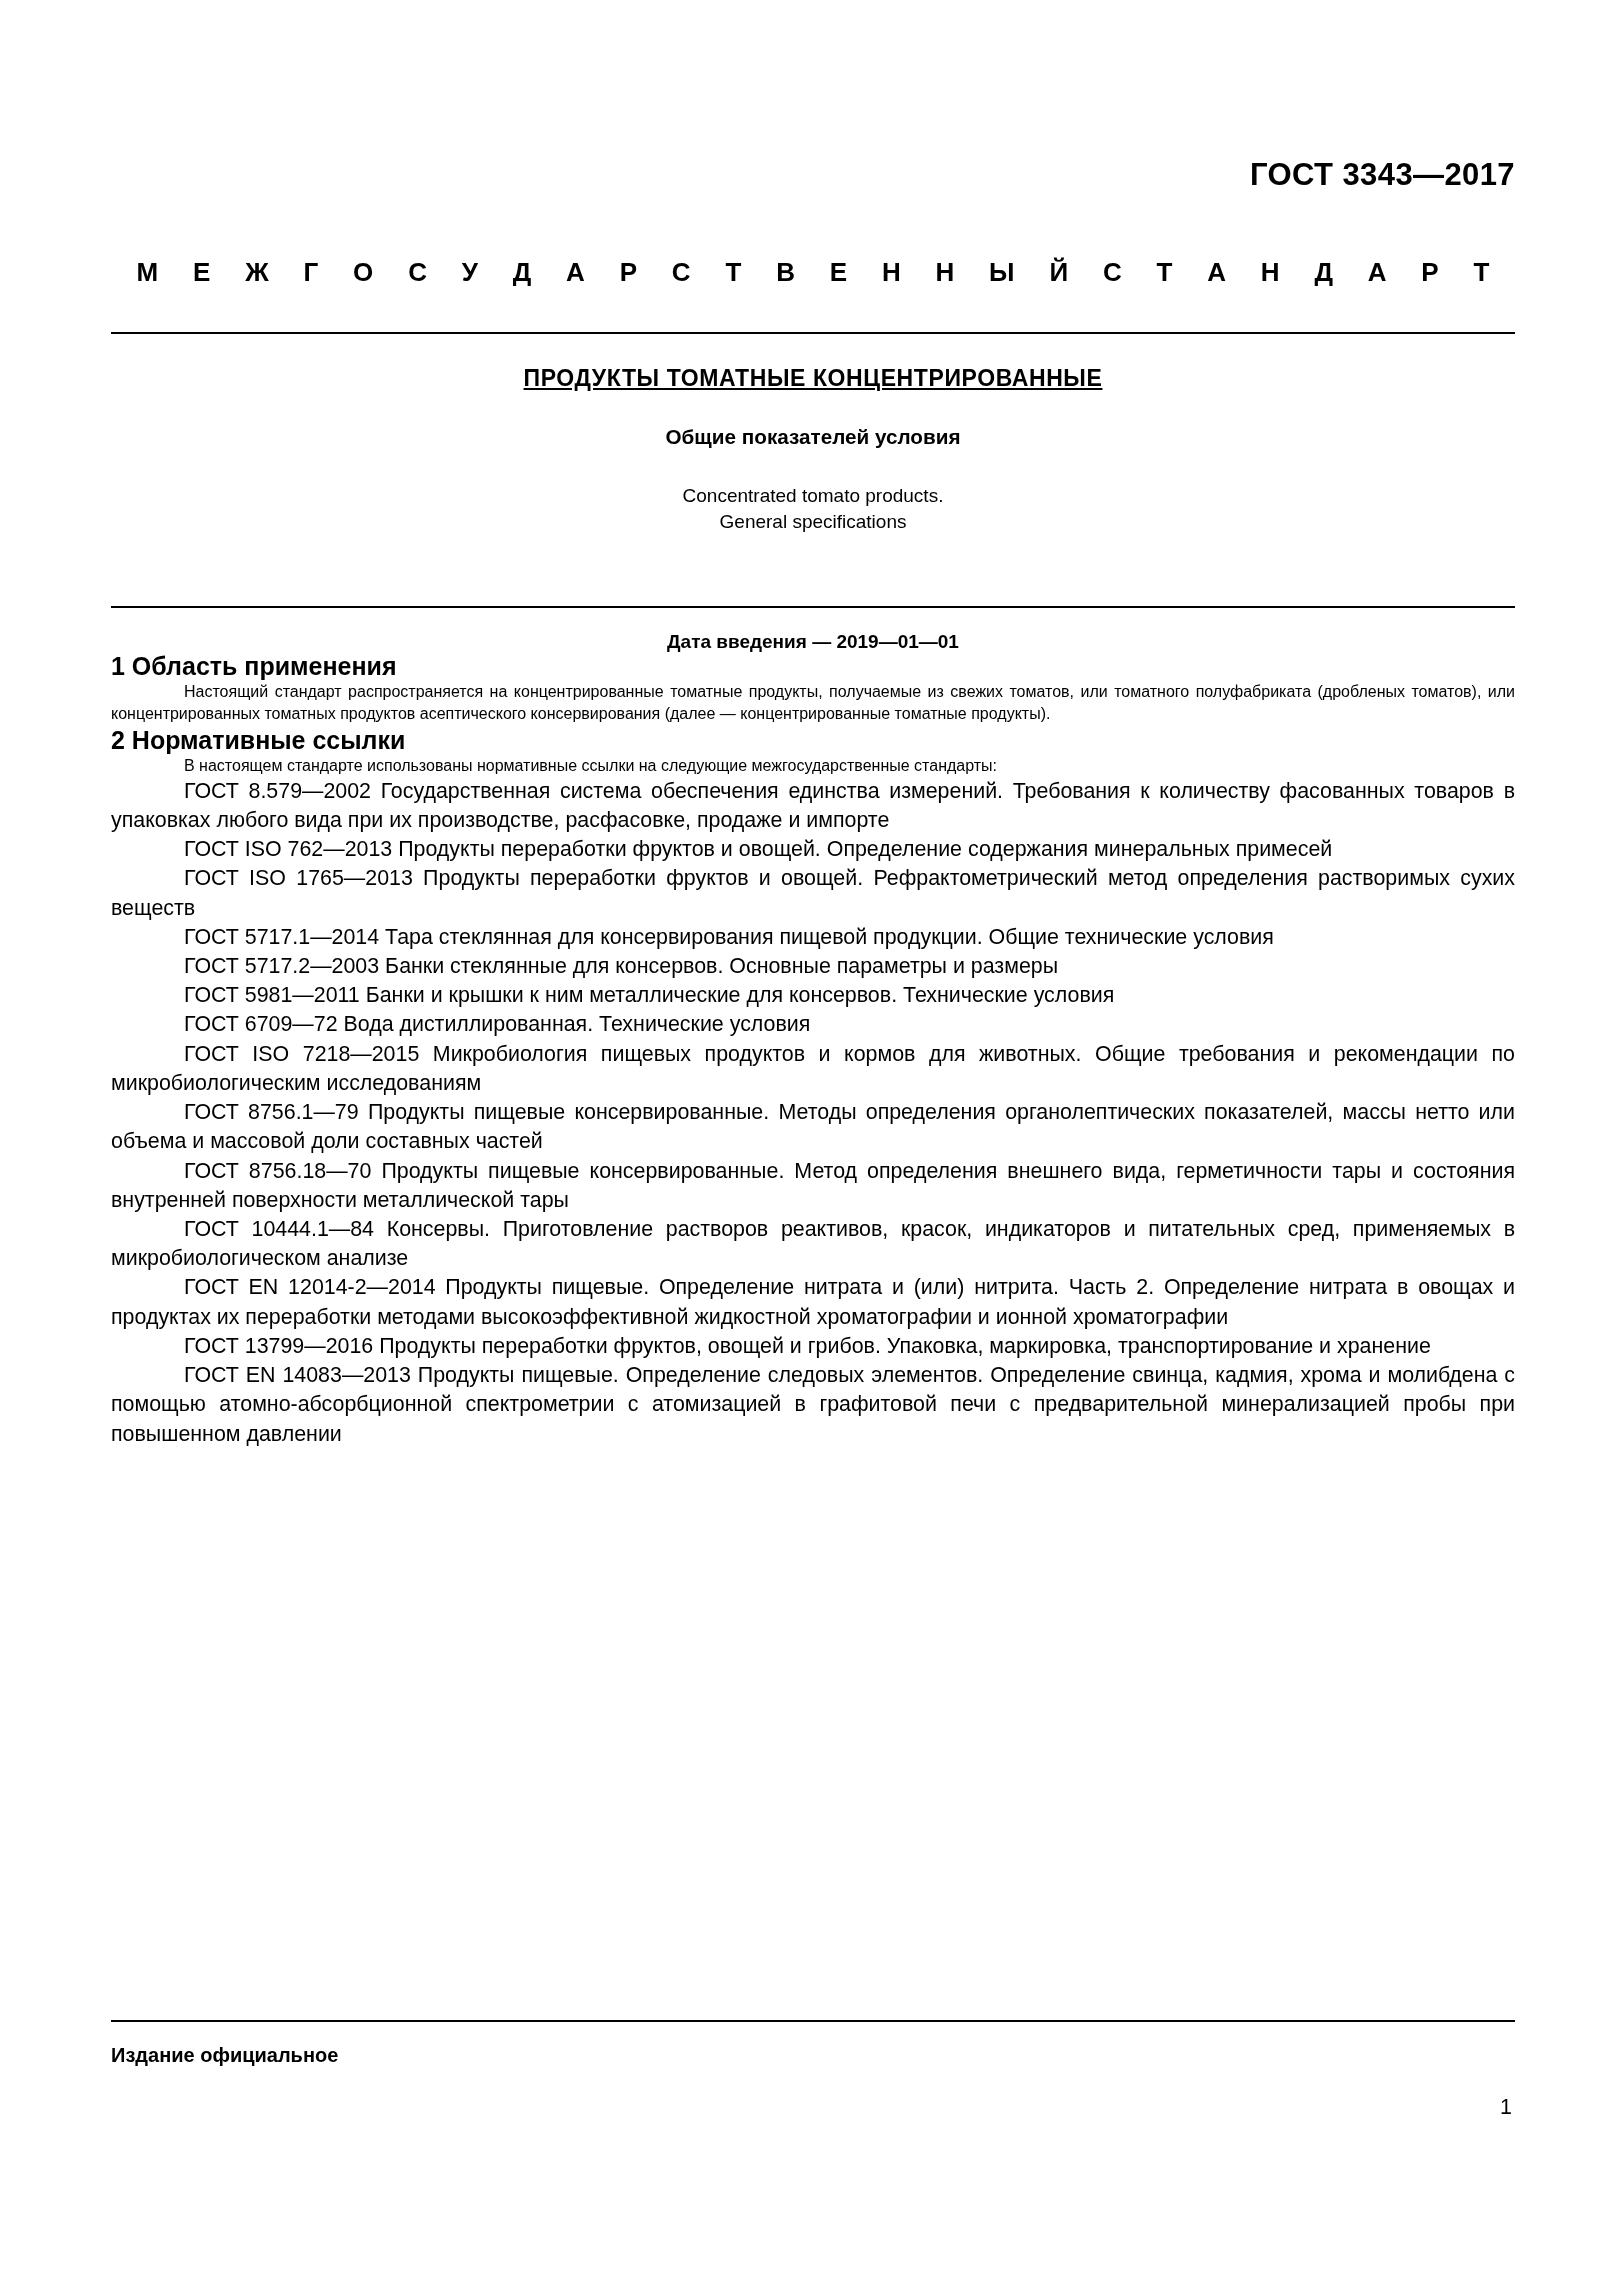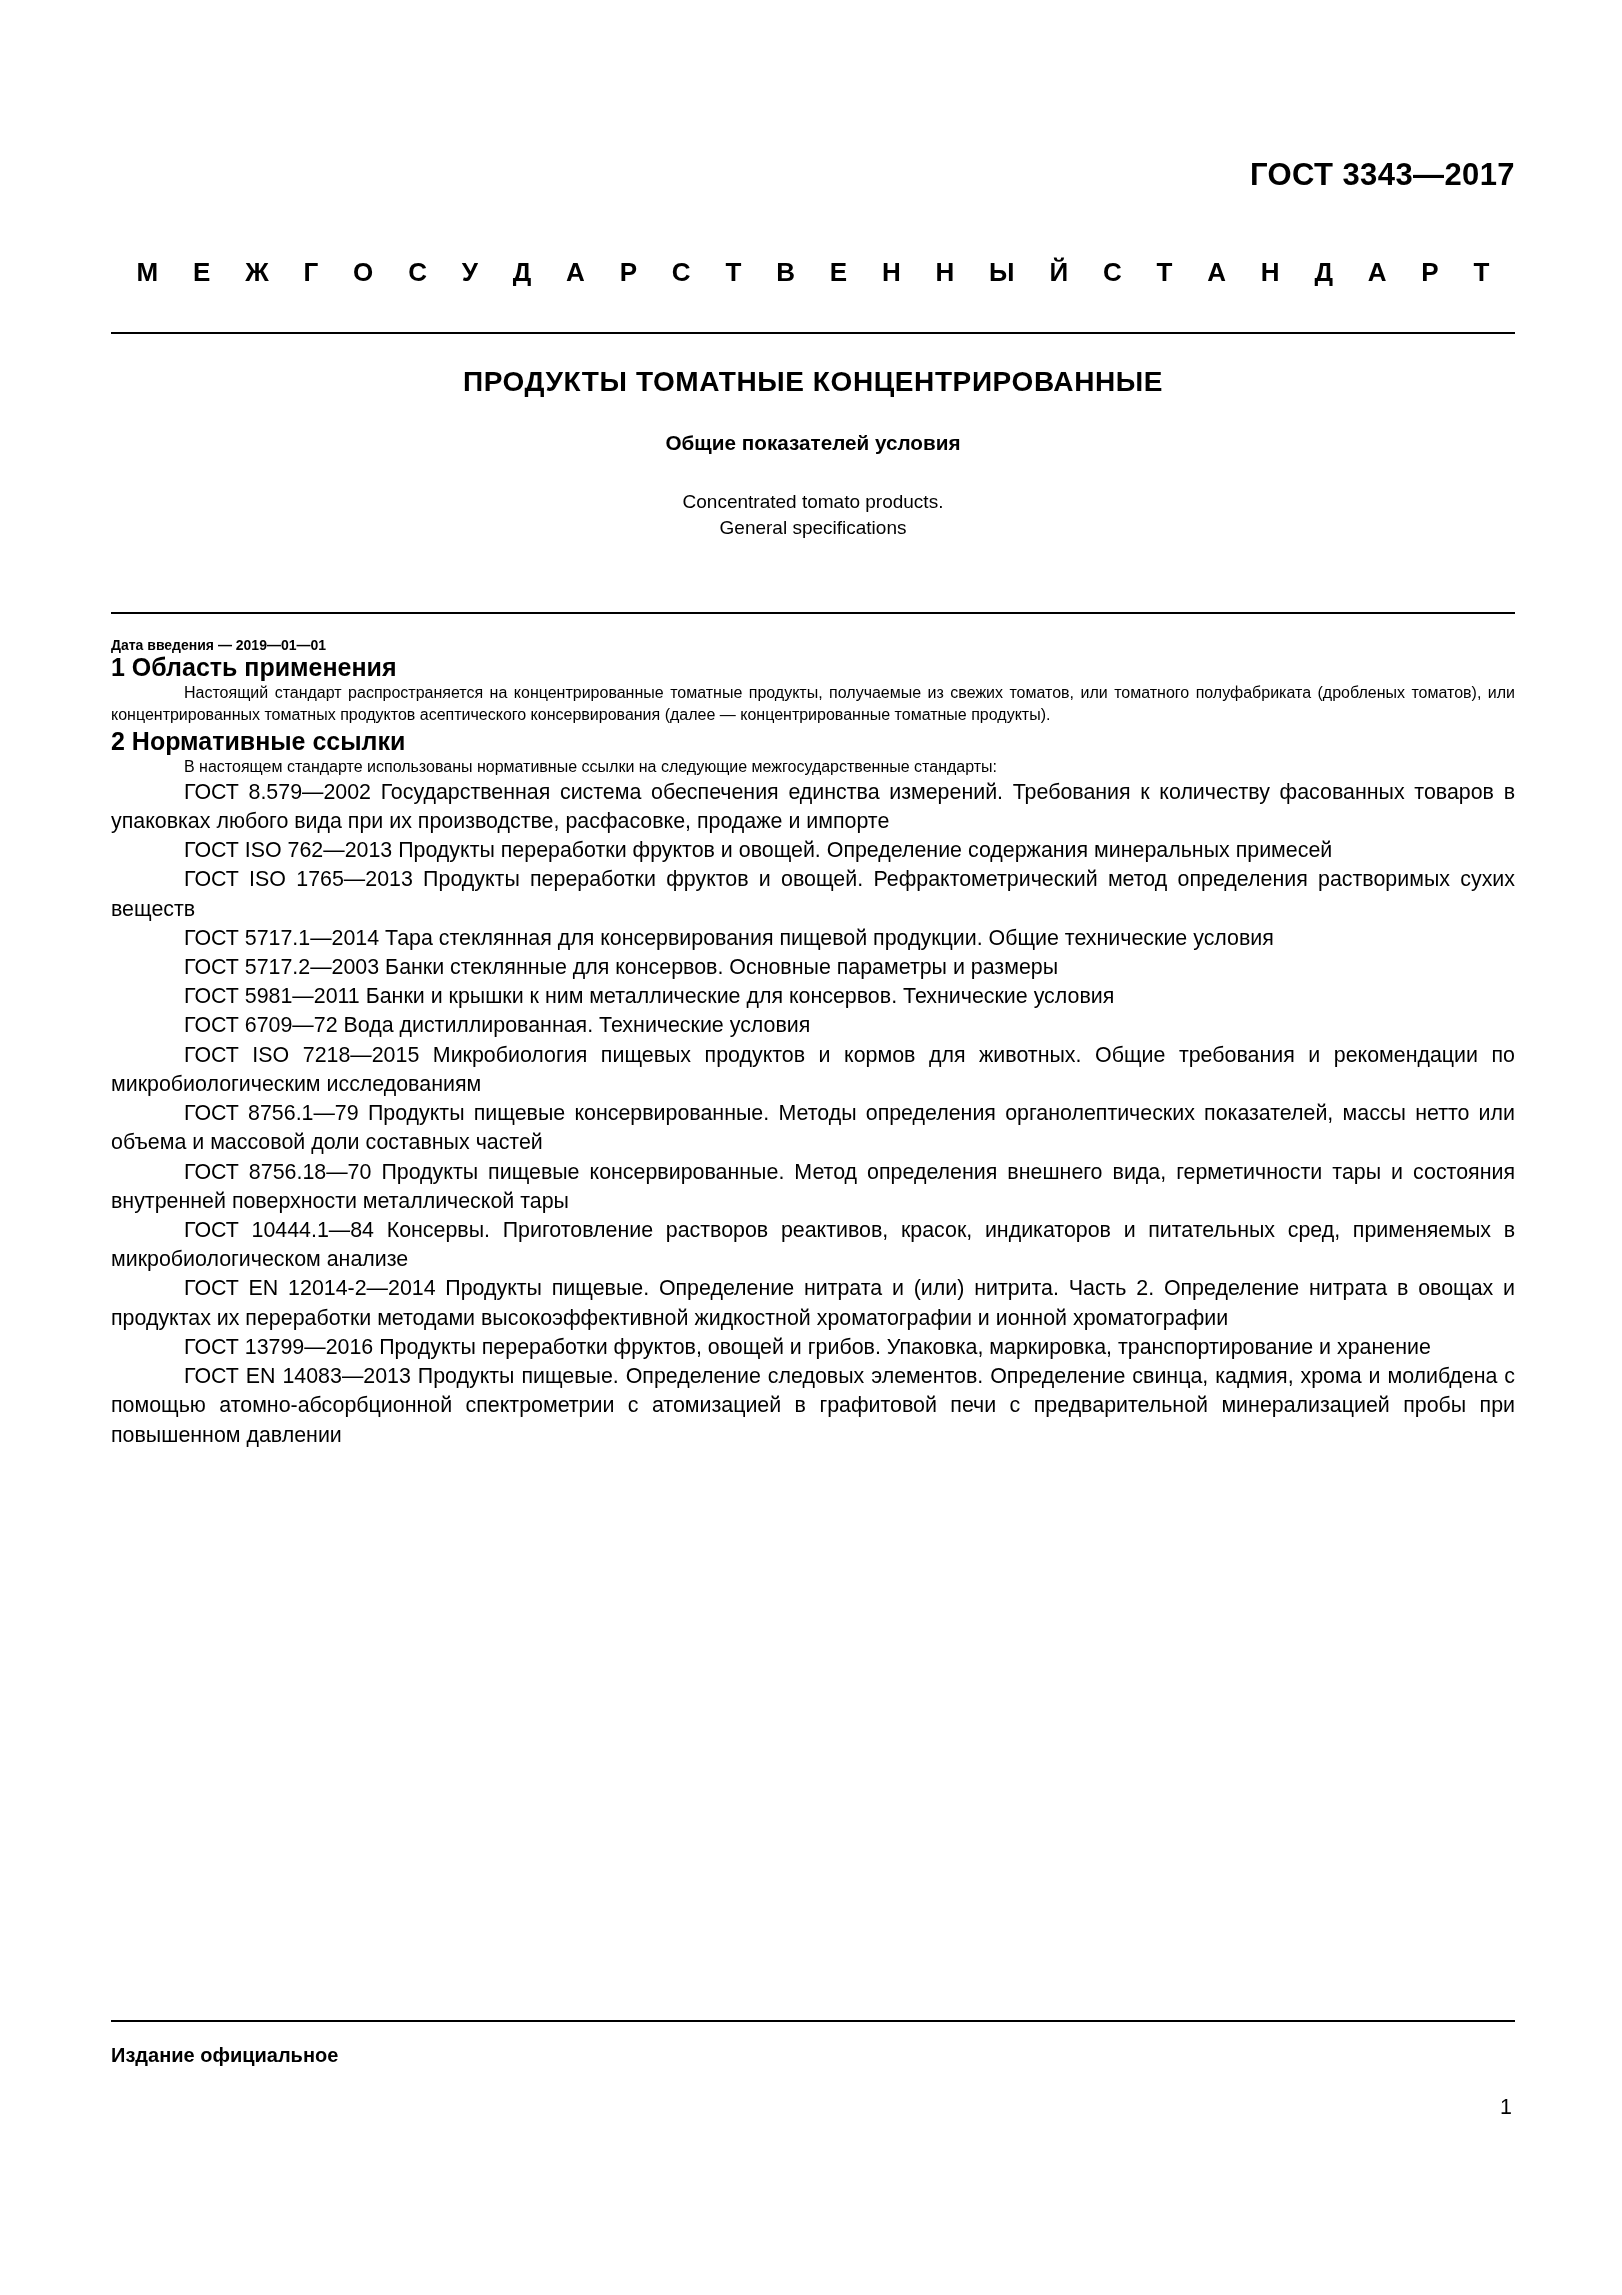--- a/index.html
+++ b/index.html
@@ -55,44 +55,45 @@
   }
   .rule-top { margin-top: 47px; }
   .rule-mid { margin-top: 37px; }
 
   
   .title-block {
     text-align: center;
     padding-top: 31px;
   }
   .title-main {
-    font-size: 28px;
+    font-size: 23px;
     font-weight: bold;
     letter-spacing: 0.6px;
     line-height: 1.2;
+    text-decoration: underline;
   }
   .title-sub {
     font-size: 20.7px;
     font-weight: bold;
     margin-top: 32px;
     line-height: 1.2;
   }
   .title-en {
     font-size: 19px;
     font-weight: normal;
     margin-top: 34px;
     line-height: 1.35;
     color: #000000;
   }
   .title-block-bottom-space { height: 34px; }
 
   
   .intro-date {
-    text-align: left;
-    font-size: 14px;
+    text-align: center;
+    font-size: 19px;
     font-weight: bold;
     margin-top: 24.5px;
     line-height: 1;
   }
 
   
   h2.section-heading {
     font-size: 25px;
     font-weight: bold;
     margin: 0;

